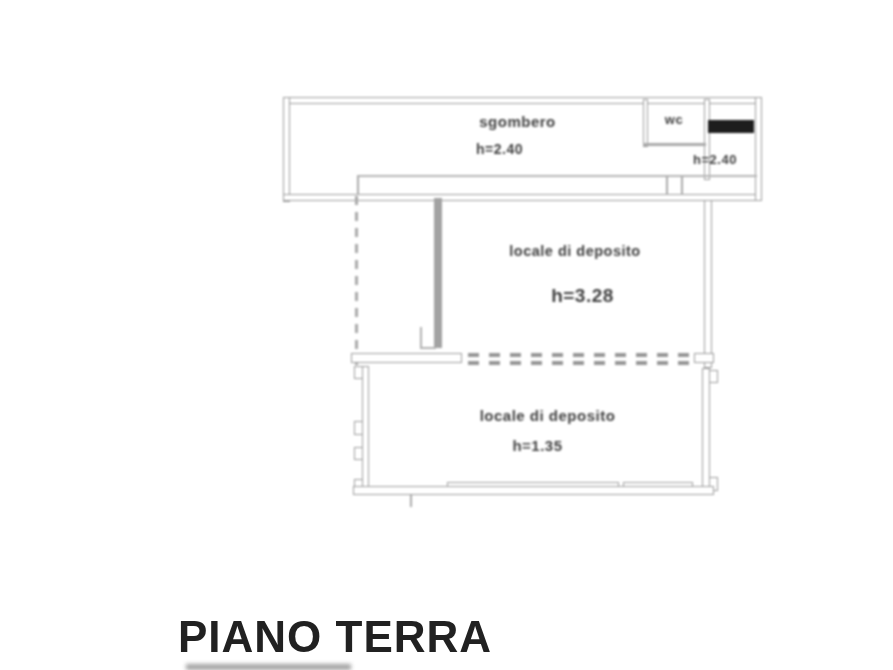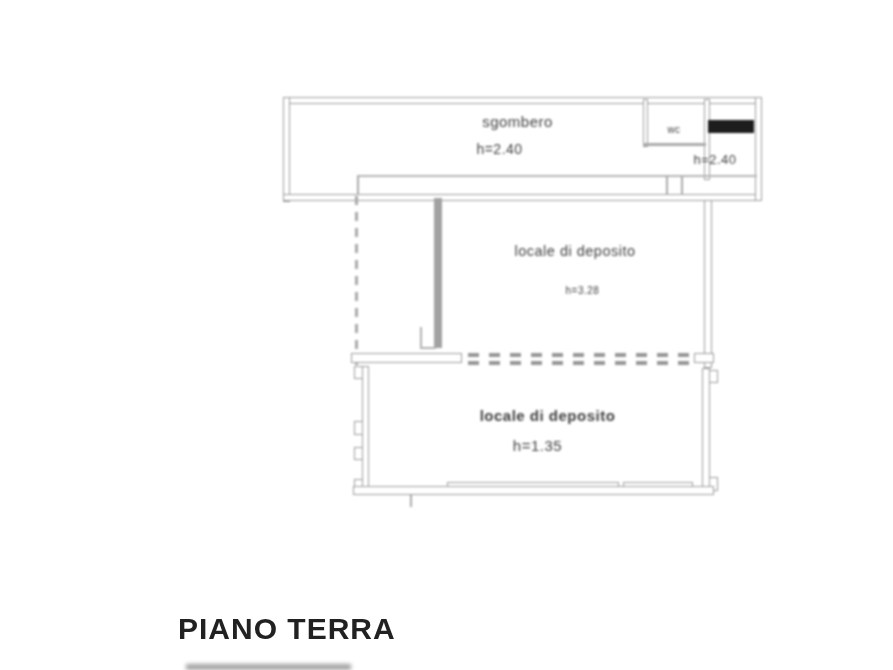--- a/index.html
+++ b/index.html
@@ -43,29 +43,29 @@
     position: absolute;
     background: repeating-linear-gradient(180deg, #a9a9a9 0 9px, transparent 9px 16px);
   }
   .dash-h {
     position: absolute;
     background: repeating-linear-gradient(90deg, #969696 0 11px, transparent 11px 21px);
   }
   .lbl {
     position: absolute;
     color: #3f3f3f;
-    font-weight: 400;
+    font-weight: 700;
     text-align: center;
     letter-spacing: 0.5px;
     white-space: nowrap;
   }
   #floor-title {
     position: absolute;
     left: 178px; top: 612px;
-    font-size: 30px;
+    font-size: 44px;
     font-weight: 800;
     letter-spacing: 1px;
     color: #212121;
     filter: blur(0.7px);
     white-space: nowrap;
   }
   #bottom-smudge {
     position: absolute;
     left: 186px; top: 664px;
     width: 165px; height: 6px;
@@ -117,25 +117,25 @@
     <div class="w" style="left:709px; top:477px; width:9px; height:14px;"></div>
 
     <div class="w" style="left:353px; top:486px; width:361px; height:9px;"></div>
     <div class="w" style="left:447px; top:482px; width:172px; height:5px;"></div>
     <div class="w" style="left:623px; top:482px; width:70px;  height:5px;"></div>
     <div class="ln" style="left:410px; top:495px; width:2px; height:12px;"></div>
 
     <div class="lbl" style="left:455px; top:113px; width:125px; font-size:15px;">sgombero</div>
     <div class="lbl" style="left:462px; top:141px; width:75px; font-size:14px;">h=2.40</div>
 
-    <div class="lbl" style="left:656px; top:124px; width:36px; font-size:10px;">wc</div>
+    <div class="lbl" style="left:656px; top:112px; width:36px; font-size:13px;">wc</div>
     <div class="lbl" style="left:684px; top:152px; width:62px; font-size:13px;">h=2.40</div>
 
     <div class="lbl" style="left:495px; top:243px; width:160px; font-size:14.5px;">locale di deposito</div>
-    <div class="lbl" style="left:545px; top:285px; width:75px; font-size:10px;">h=3.28</div>
+    <div class="lbl" style="left:545px; top:285px; width:75px; font-size:19px;">h=3.28</div>
 
     <div class="lbl" style="left:465px; top:407px; width:165px; font-size:15px; font-weight:800;">locale di deposito</div>
     <div class="lbl" style="left:500px; top:437px; width:75px; font-size:15px;">h=1.35</div>
   </div>
 
   <div id="floor-title">PIANO TERRA</div>
   <div id="bottom-smudge"></div>
 </div>
 
 </body></html>

